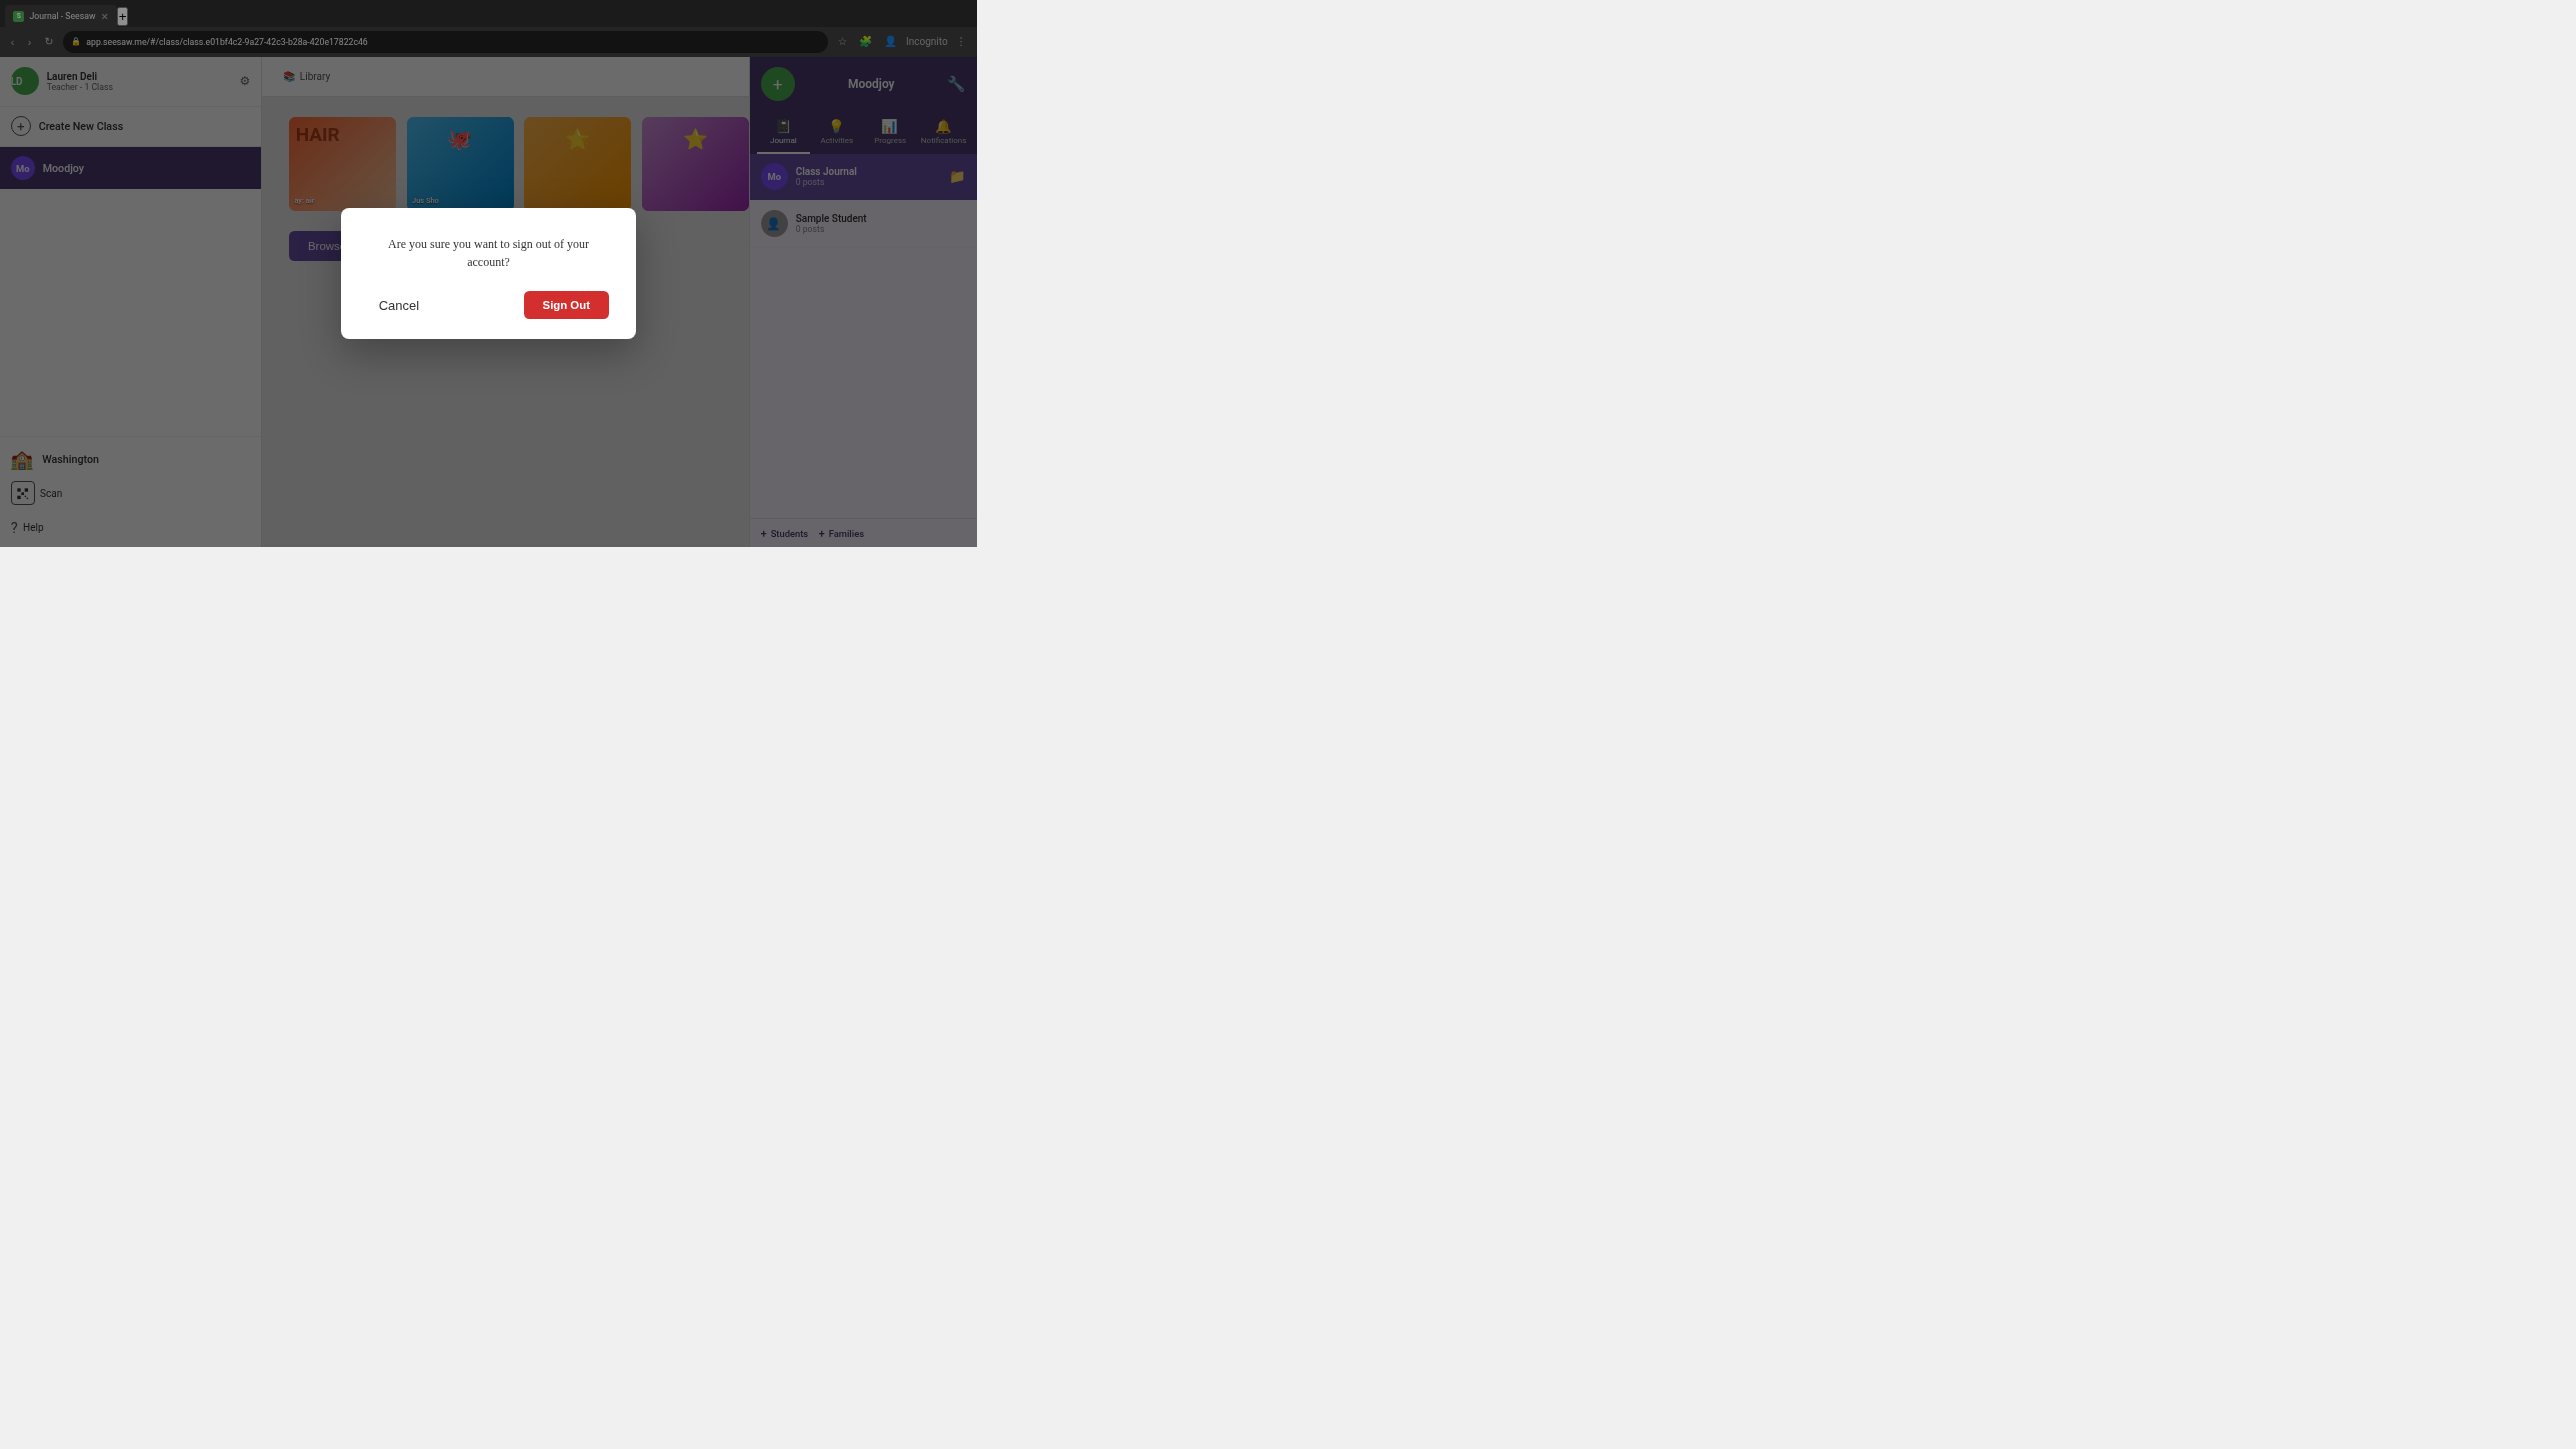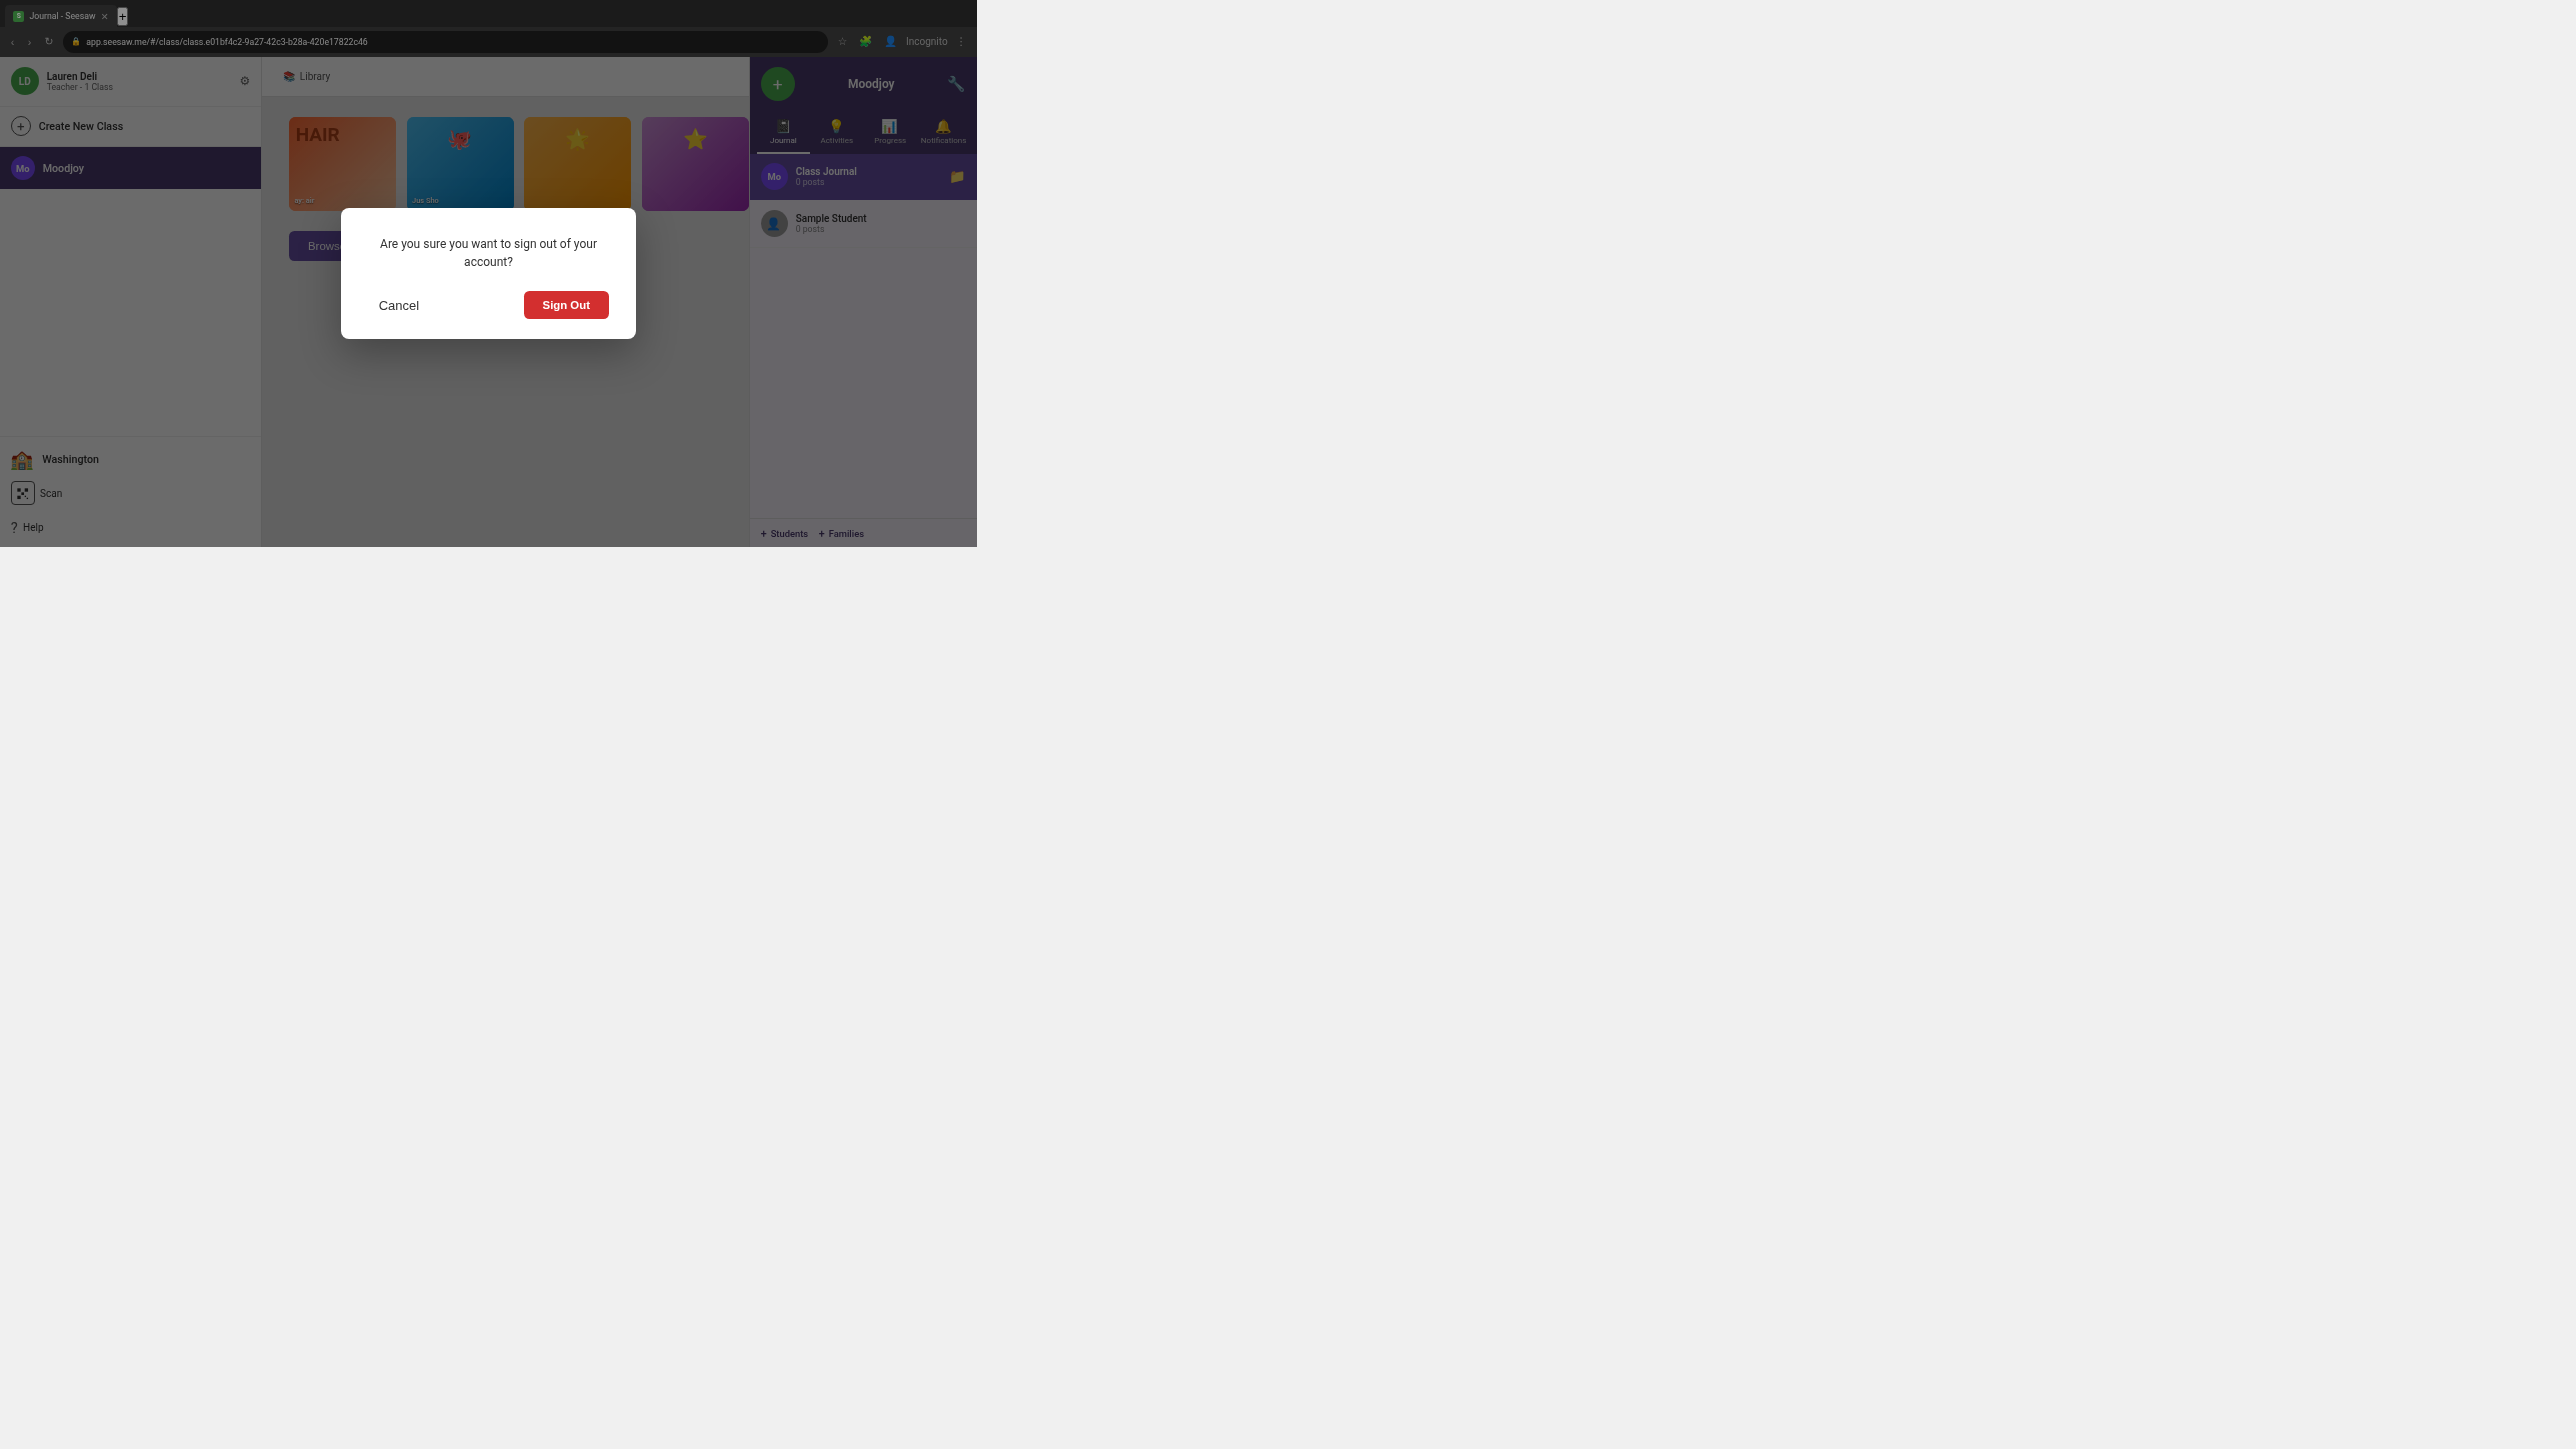--- a/index.html
+++ b/index.html
@@ -19,21 +19,21 @@
     .nav-actions { display: flex; align-items: center; gap: 4px; }
     .nav-action-btn { background: none; border: none; color: #aaa; font-size: 10.7px; cursor: pointer; padding: 2.7px 4px; }
 
     
     .app-container { display: flex; width: 100%; height: calc(547px - 56px); }
 
     
     .left-sidebar { width: 262px; background: #fff; border-right: 0.7px solid #e0e0e0; display: flex; flex-direction: column; height: 100%; flex-shrink: 0; }
     .sidebar-header { padding: 10.7px; display: flex; align-items: center; justify-content: space-between; border-bottom: 0.7px solid #eee; }
     .sidebar-user { display: flex; align-items: center; gap: 8px; }
-    .user-avatar { width: 28px; height: 28px; background: #4caf50; border-radius: 50%; display: flex; align-items: center; justify-content: center; color: white; font-weight: bold; font-size: 10px; flex-shrink: 0; }
+    .user-avatar { width: 28px; height: 28px; background: #4caf50; border-radius: 50%; display: flex; align-items: center; color: white; font-weight: bold; font-size: 10px; flex-shrink: 0; }
     .user-info { display: flex; flex-direction: column; }
     .user-name { font-weight: 600; font-size: 10px; color: #333; }
     .user-role { font-size: 8.7px; color: #666; }
     .gear-icon { color: #666; font-size: 12px; cursor: pointer; }
     .sidebar-create { display: flex; align-items: center; gap: 8px; padding: 9.4px 10.7px; border-bottom: 0.7px solid #eee; cursor: pointer; }
     .create-icon { width: 20px; height: 20px; border: 1.3px solid #555; border-radius: 50%; display: flex; align-items: center; justify-content: center; color: #555; font-size: 13.4px; }
     .create-label { font-size: 10.7px; color: #333; font-weight: 500; }
     .sidebar-class-item { display: flex; align-items: center; gap: 8px; padding: 9.4px 10.7px; background: #4a3a6e; cursor: pointer; }
     .class-avatar { width: 24px; height: 24px; background: #7c4dff; border-radius: 50%; display: flex; align-items: center; justify-content: center; color: white; font-weight: bold; font-size: 9.4px; flex-shrink: 0; }
     .class-name { font-size: 10.7px; color: white; font-weight: 500; }
@@ -82,21 +82,21 @@
     .student-info { flex: 1; }
     .student-name { color: #333; font-size: 10px; font-weight: 500; }
     .student-posts { color: #888; font-size: 8.7px; }
     .right-footer { padding: 8px 10.7px; display: flex; gap: 10.7px; border-top: 0.7px solid #ddd; background: #f5f0fa; }
     .footer-btn { display: flex; align-items: center; gap: 4px; color: #4a3a6e; font-size: 9.4px; cursor: pointer; font-weight: 500; }
     .footer-btn .plus { font-size: 10.7px; }
 
     
     .modal-overlay { position: absolute; top: 0; left: 0; right: 0; bottom: 0; background: rgba(0,0,0,0.4); display: flex; align-items: center; justify-content: center; z-index: 100; }
     .modal-dialog { background: white; border-radius: 8px; padding: 27px 27px 20px; width: 295px; box-shadow: 0 13.4px 40px rgba(0,0,0,0.3); }
-    .modal-message { font-size: 12px; color: #333; text-align: center; line-height: 1.5; margin-bottom: 20px; }
+    .modal-message { font-size: 12px; color: #333; text-align: center; line-height: 1.5; margin-bottom: 20px; font-family: Liberation Serif, serif; }
     .modal-actions { display: flex; align-items: center; justify-content: space-between; }
     .cancel-btn { background: none; border: none; font-size: 13px; color: #333; cursor: pointer; padding: 6.7px 10.7px; font-weight: 500; }
     .sign-out-btn { background: #d32f2f; color: white; border: none; border-radius: 5.4px; padding: 8px 19px; font-size: 11.4px; cursor: pointer; font-weight: 600; }
 
     
     .content-dim { filter: brightness(0.7); }
   </style>
 </head>
 <body>
 

